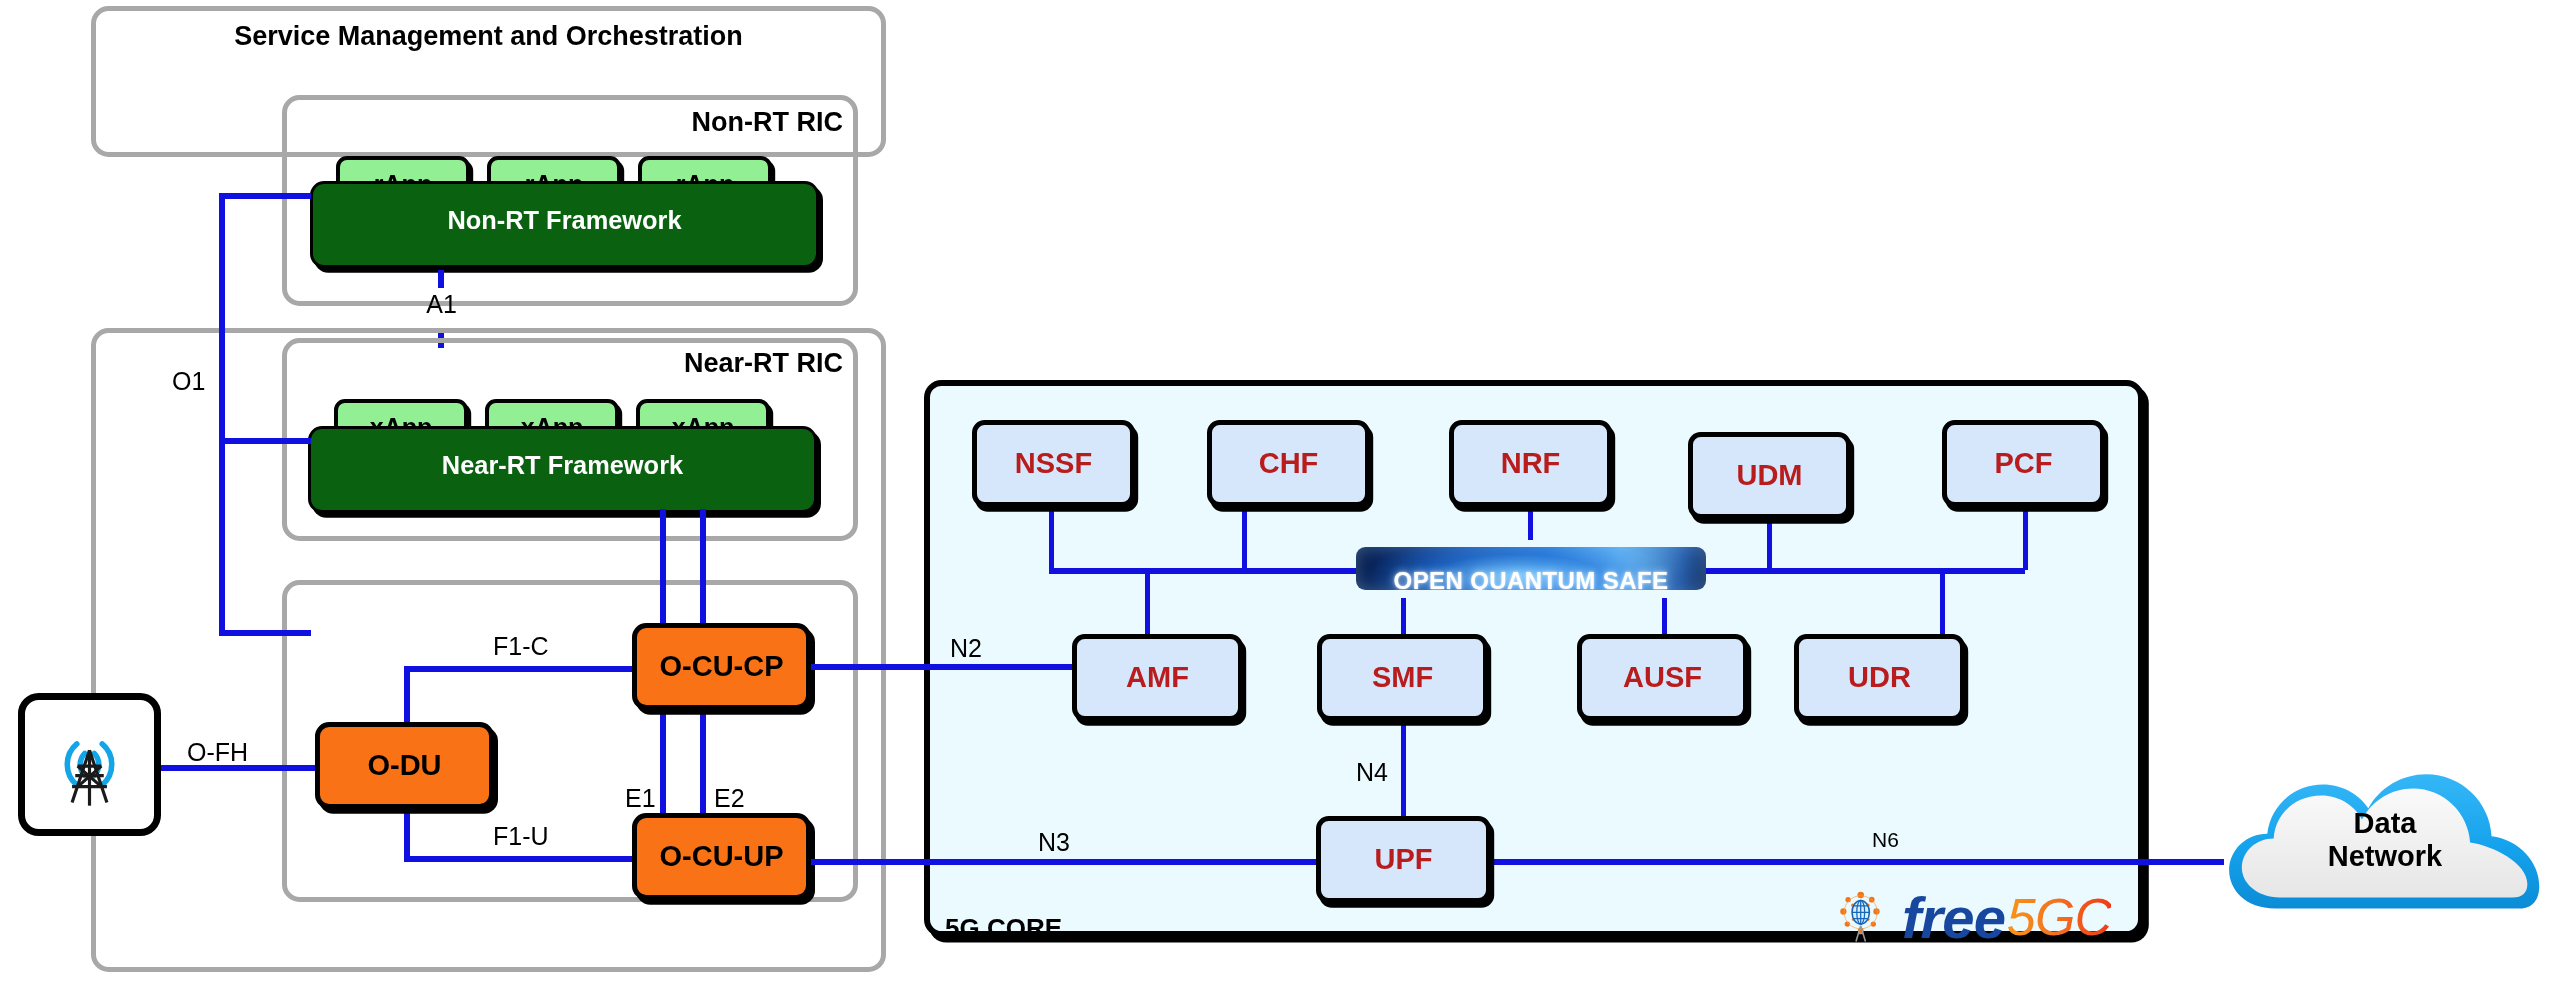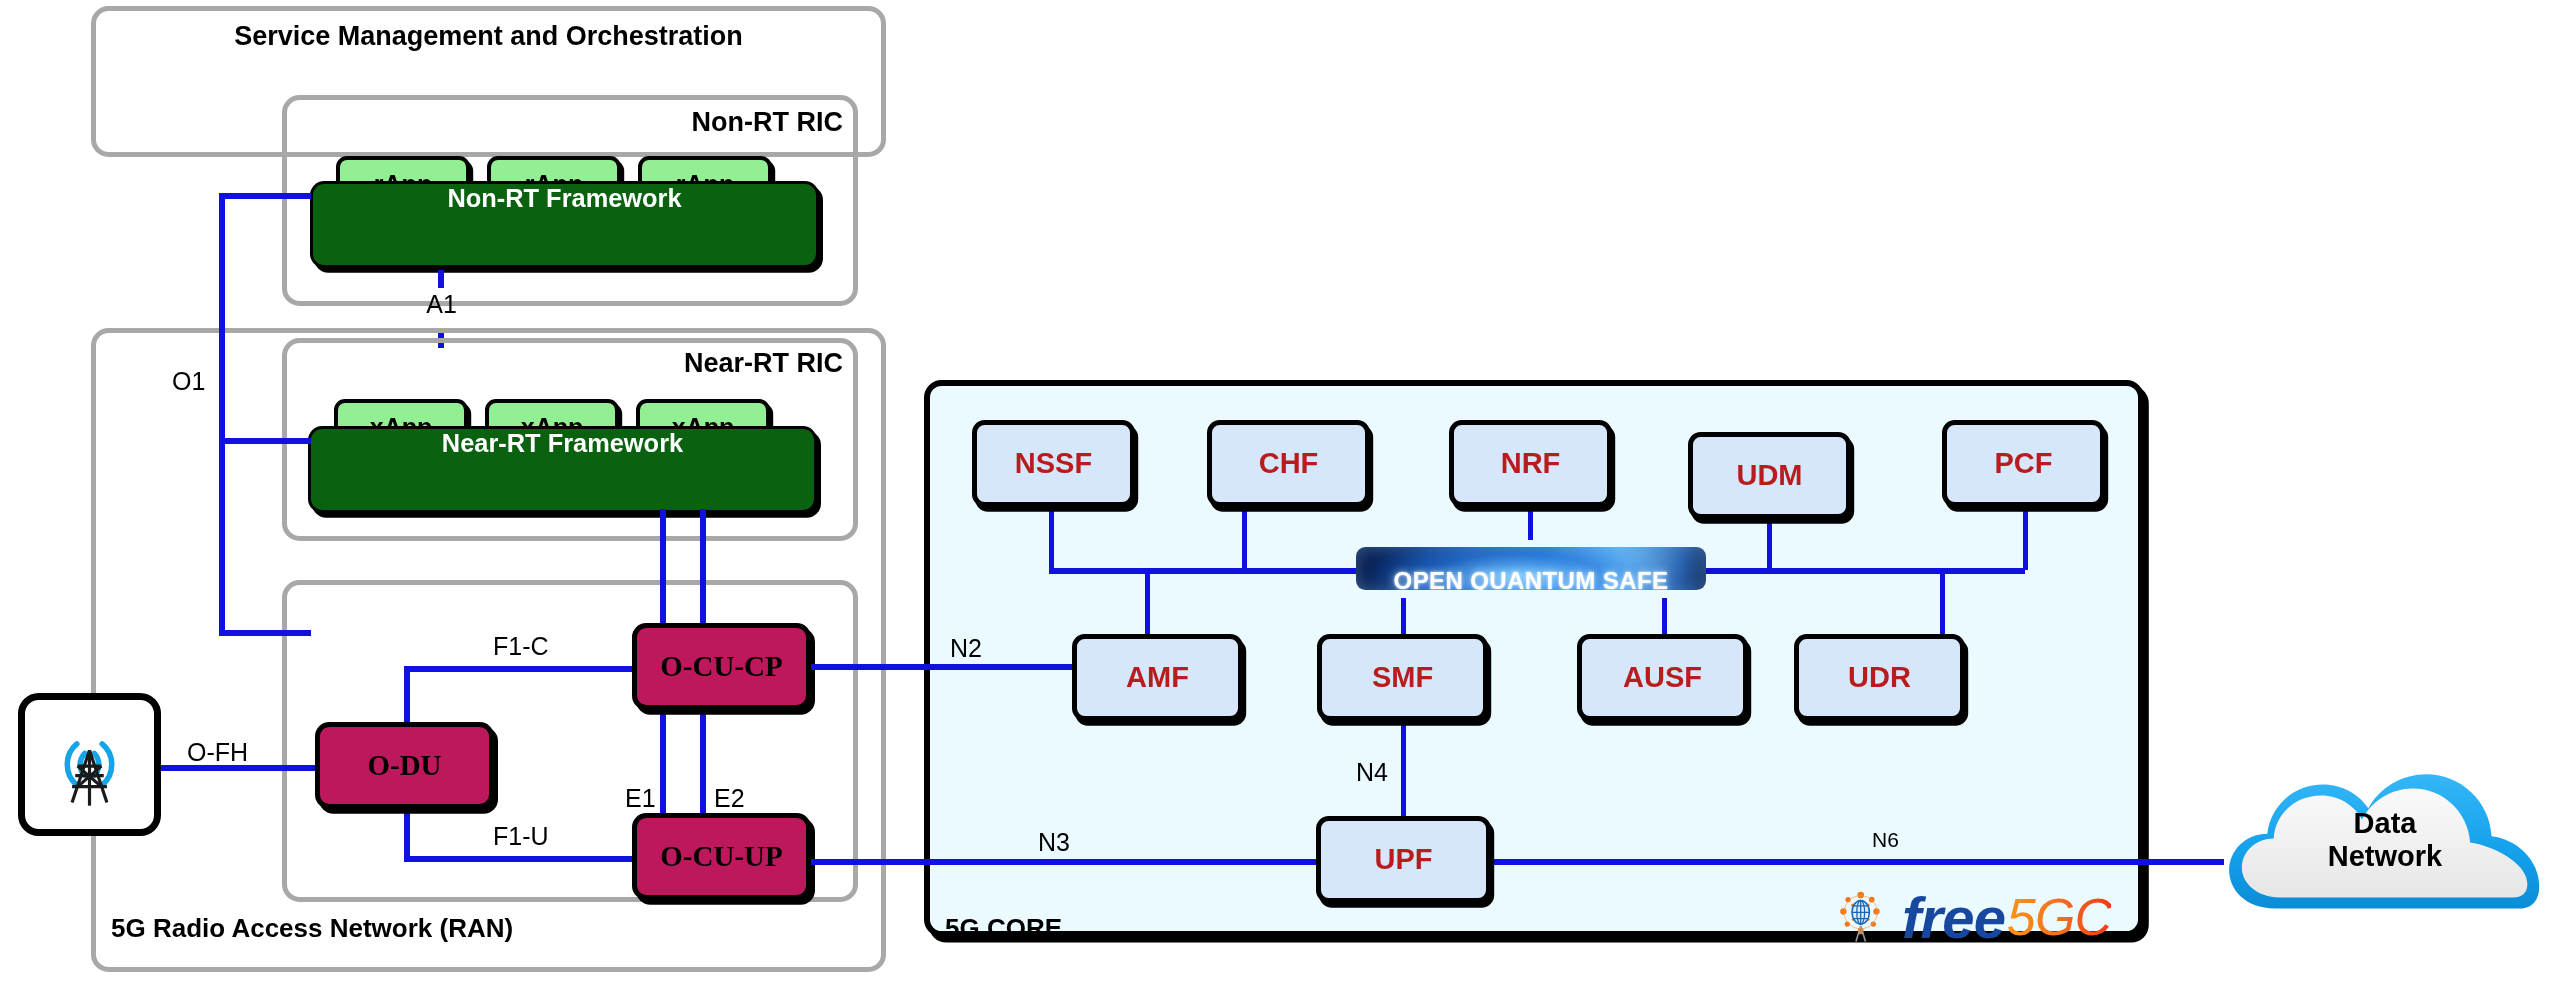--- a/index.html
+++ b/index.html
@@ -7,38 +7,38 @@
   #stage{position:relative;width:2576px;height:995px;}
 
   .abs{position:absolute;box-sizing:border-box;}
 
   
   .panel{border:5.6px solid #a8a8a8;border-radius:17.5px;background:transparent;}
   .panel-label{font-weight:bold;color:#000;white-space:nowrap;}
 
   
   .nfbox{
-     background:#be185d;border:5.6px solid #000;border-radius:14.3px;
+     background:#f97316;border:5.6px solid #000;border-radius:14.3px;
      box-shadow:4px 4.8px 0 0 #000;
      display:flex;align-items:center;justify-content:center;
-     font-weight:bold;color:#000;white-space:nowrap;font-family:Liberation Serif, serif;
+     font-weight:bold;color:#000;white-space:nowrap;
   }
   
   .corebox{
      background:#d6e7fb;border:5.6px solid #000;border-radius:12.7px;
      box-shadow:3.2px 4.8px 0 0 #000;
      display:flex;align-items:center;justify-content:center;
      font-weight:bold;color:#b91c1c;white-space:nowrap;
   }
 
   
   .framework{
      background:#0a6210;border:3.2px solid #000;border-radius:14.3px;
      box-shadow:4px 4.8px 0 0 #000;
-     display:flex;align-items:flex-start;justify-content:center;
+     display:flex;align-items:center;justify-content:center;
      color:#ffffff;font-weight:bold;
   }
   .framework span{padding-bottom:8px;}
   .app{
      background:#93ef93;border:4px solid #000;border-radius:11px;
      box-shadow:3.2px 4px 0 0 #000;
      display:flex;align-items:center;justify-content:center;
      font-weight:bold;color:#000;
   }
 
@@ -115,21 +115,20 @@
 
   <div class="abs framework" style="left:310px;top:181px;width:509px;height:87px;font-size:25.4px;">
     <span>Non-RT Framework</span>
   </div>
 
   <div class="abs line-v-thin" style="left:438px;top:270px;width:5.6px;height:17.5px;"></div>
   <div class="abs line-v-thin" style="left:438px;top:330px;width:5.6px;height:17.5px;"></div>
   <div class="abs linklabel" style="left:398px;top:290px;width:87px;text-align:center;font-size:25px;">A1</div>
 
   <div class="abs panel" style="left:91px;top:328px;width:795px;height:644px;"></div>
-  <div class="abs panel-label" style="left:111px;top:913px;font-size:26px;">5G Radio Access Network (RAN)</div>
 
   <div class="abs panel" style="left:282px;top:338px;width:576px;height:203px;"></div>
   <div class="abs panel-label" style="left:282px;top:348px;width:561px;text-align:right;font-size:27px;">Near-RT RIC</div>
 
   <div class="abs app" style="left:334px;top:399px;width:134px;height:57px;font-size:25px;">
     <span>xApp</span>
   </div>
   <div class="abs app" style="left:485px;top:399px;width:134px;height:57px;font-size:25px;">
     <span>xApp</span>
   </div>

